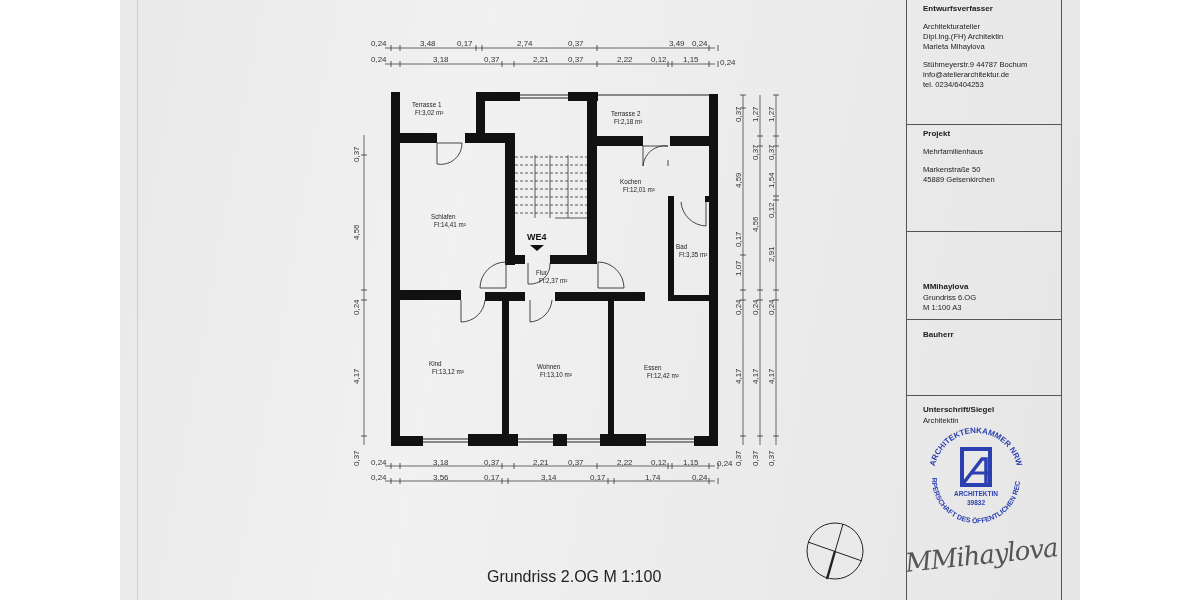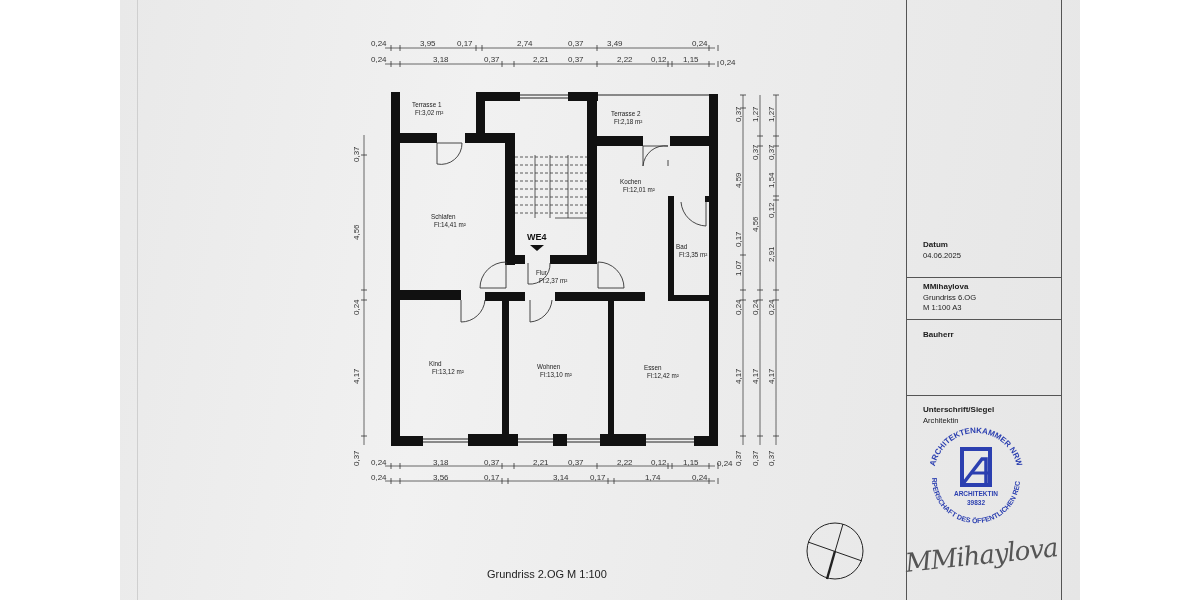--- a/index.html
+++ b/index.html
@@ -19,21 +19,21 @@
   .tb-cell { position:absolute; left:0; width:154px; border-bottom:1px solid #555; box-sizing:border-box; padding:4px 0 0 16px; font-size:7.6px; line-height:10px; }
   .tb-cell .h { font-weight:bold; font-size:8px; margin-bottom:8px; }
   .tb-cell .gap { height:8px; }
   .tb-cell .h.tight { margin-bottom:1px; }
   
   .plan-svg { position:absolute; left:0; top:0; }
   .lbl { position:absolute; font-size:6.3px; line-height:7.5px; color:#222; white-space:nowrap; }
   .dim { position:absolute; font-size:8px; color:#333; white-space:nowrap; }
   .vdim { position:absolute; font-size:8px; color:#333; white-space:nowrap; transform:rotate(-90deg); transform-origin:left top; }
   .we4 { position:absolute; font-size:9px; font-weight:bold; color:#111; }
-  .caption { position:absolute; left:487px; top:568px; font-size:11px; color:#222; }
+  .caption { position:absolute; left:487px; top:568px; font-size:16px; color:#222; }
   .stamp-text { font-family:"Liberation Sans", sans-serif; font-weight:bold; }
   .signature { position:absolute; left:905px; top:540px; font-family:"DejaVu Serif", serif; font-style:italic; font-size:26px; color:#555; letter-spacing:-1px; transform:rotate(-6deg); }
 </style>
 </head>
 <body>
 
 <div class="sheet"></div>
 <div class="sheet-left-edge"></div>
 
 <svg class="plan-svg" width="1200" height="600" viewBox="0 0 1200 600">
@@ -249,25 +249,25 @@
   <div>Wohnen</div>
   <div style="padding-left:3px">Fl:13,10 m²</div>
 </div>
 <div class="lbl" style="left:644px;top:364px;">
   <div>Essen</div>
   <div style="padding-left:3px">Fl:12,42 m²</div>
 </div>
 <div class="we4" style="left:527px;top:232px;">WE4</div>
 
 <span class="dim" style="left:371px;top:39px;">0,24</span>
-<span class="dim" style="left:420px;top:39px;">3,95</span>
+<span class="dim" style="left:420px;top:39px;">3,48</span>
 <span class="dim" style="left:457px;top:39px;">0,17</span>
 <span class="dim" style="left:517px;top:39px;">2,74</span>
 <span class="dim" style="left:568px;top:39px;">0,37</span>
-<span class="dim" style="left:607px;top:39px;">3,49</span>
+<span class="dim" style="left:669px;top:39px;">3,49</span>
 <span class="dim" style="left:692px;top:39px;">0,24</span>
 
 <span class="dim" style="left:371px;top:55px;">0,24</span>
 <span class="dim" style="left:433px;top:55px;">3,18</span>
 <span class="dim" style="left:484px;top:55px;">0,37</span>
 <span class="dim" style="left:533px;top:55px;">2,21</span>
 <span class="dim" style="left:568px;top:55px;">0,37</span>
 <span class="dim" style="left:617px;top:55px;">2,22</span>
 <span class="dim" style="left:651px;top:55px;">0,12</span>
 <span class="dim" style="left:683px;top:55px;">1,15</span>
@@ -279,21 +279,21 @@
 <span class="dim" style="left:533px;top:458px;">2,21</span>
 <span class="dim" style="left:568px;top:458px;">0,37</span>
 <span class="dim" style="left:617px;top:458px;">2,22</span>
 <span class="dim" style="left:651px;top:458px;">0,12</span>
 <span class="dim" style="left:683px;top:458px;">1,15</span>
 <span class="dim" style="left:717px;top:459px;">0,24</span>
 
 <span class="dim" style="left:371px;top:473px;">0,24</span>
 <span class="dim" style="left:433px;top:473px;">3,56</span>
 <span class="dim" style="left:484px;top:473px;">0,17</span>
-<span class="dim" style="left:541px;top:473px;margin-left:12px;">3,14</span>
+<span class="dim" style="left:541px;top:473px;">3,14</span>
 <span class="dim" style="left:590px;top:473px;">0,17</span>
 <span class="dim" style="left:645px;top:473px;">1,74</span>
 <span class="dim" style="left:692px;top:473px;">0,24</span>
 
 <span class="vdim" style="left:352px;top:162px;">0,37</span>
 <span class="vdim" style="left:352px;top:240px;">4,56</span>
 <span class="vdim" style="left:352px;top:315px;">0,24</span>
 <span class="vdim" style="left:352px;top:384px;">4,17</span>
 <span class="vdim" style="left:352px;top:466px;">0,37</span>
 
@@ -317,23 +317,36 @@
 <span class="vdim" style="left:767px;top:188px;">1,54</span>
 <span class="vdim" style="left:767px;top:218px;">0,12</span>
 <span class="vdim" style="left:767px;top:262px;">2,91</span>
 <span class="vdim" style="left:767px;top:315px;">0,24</span>
 <span class="vdim" style="left:767px;top:384px;">4,17</span>
 <span class="vdim" style="left:767px;top:466px;">0,37</span>
 
 <div class="caption">Grundriss 2.OG M 1:100</div>
 
 <div class="tb">
-  <div class="tb-cell" style="top:232px;height:46px;padding-top:8px;">
-    <div class="h tight">Datum</div>
-    <div>04.06.2025</div>
+  <div class="tb-cell" style="top:0;height:125px;">
+    <div class="h">Entwurfsverfasser</div>
+    <div>Architekturatelier</div>
+    <div>Dipl.Ing.(FH) Architektin</div>
+    <div>Marieta Mihaylova</div>
+    <div class="gap"></div>
+    <div>Stühmeyerstr.9 44787 Bochum</div>
+    <div>info@atelierarchitektur.de</div>
+    <div>tel. 0234/6404253</div>
+  </div>
+  <div class="tb-cell" style="top:125px;height:107px;">
+    <div class="h">Projekt</div>
+    <div>Mehrfamilienhaus</div>
+    <div class="gap"></div>
+    <div>Markenstraße 50</div>
+    <div>45889 Gelsenkirchen</div>
   </div>
   <div class="tb-cell" style="top:278px;height:42px;padding-top:4px;">
     <div class="h tight">MMihaylova</div>
     <div>Grundriss 6.OG</div>
     <div>M 1:100 A3</div>
   </div>
   <div class="tb-cell" style="top:320px;height:76px;padding-top:10px;">
     <div class="h">Bauherr</div>
   </div>
   <div class="tb-cell" style="top:396px;height:204px;border-bottom:none;padding-top:9px;">

